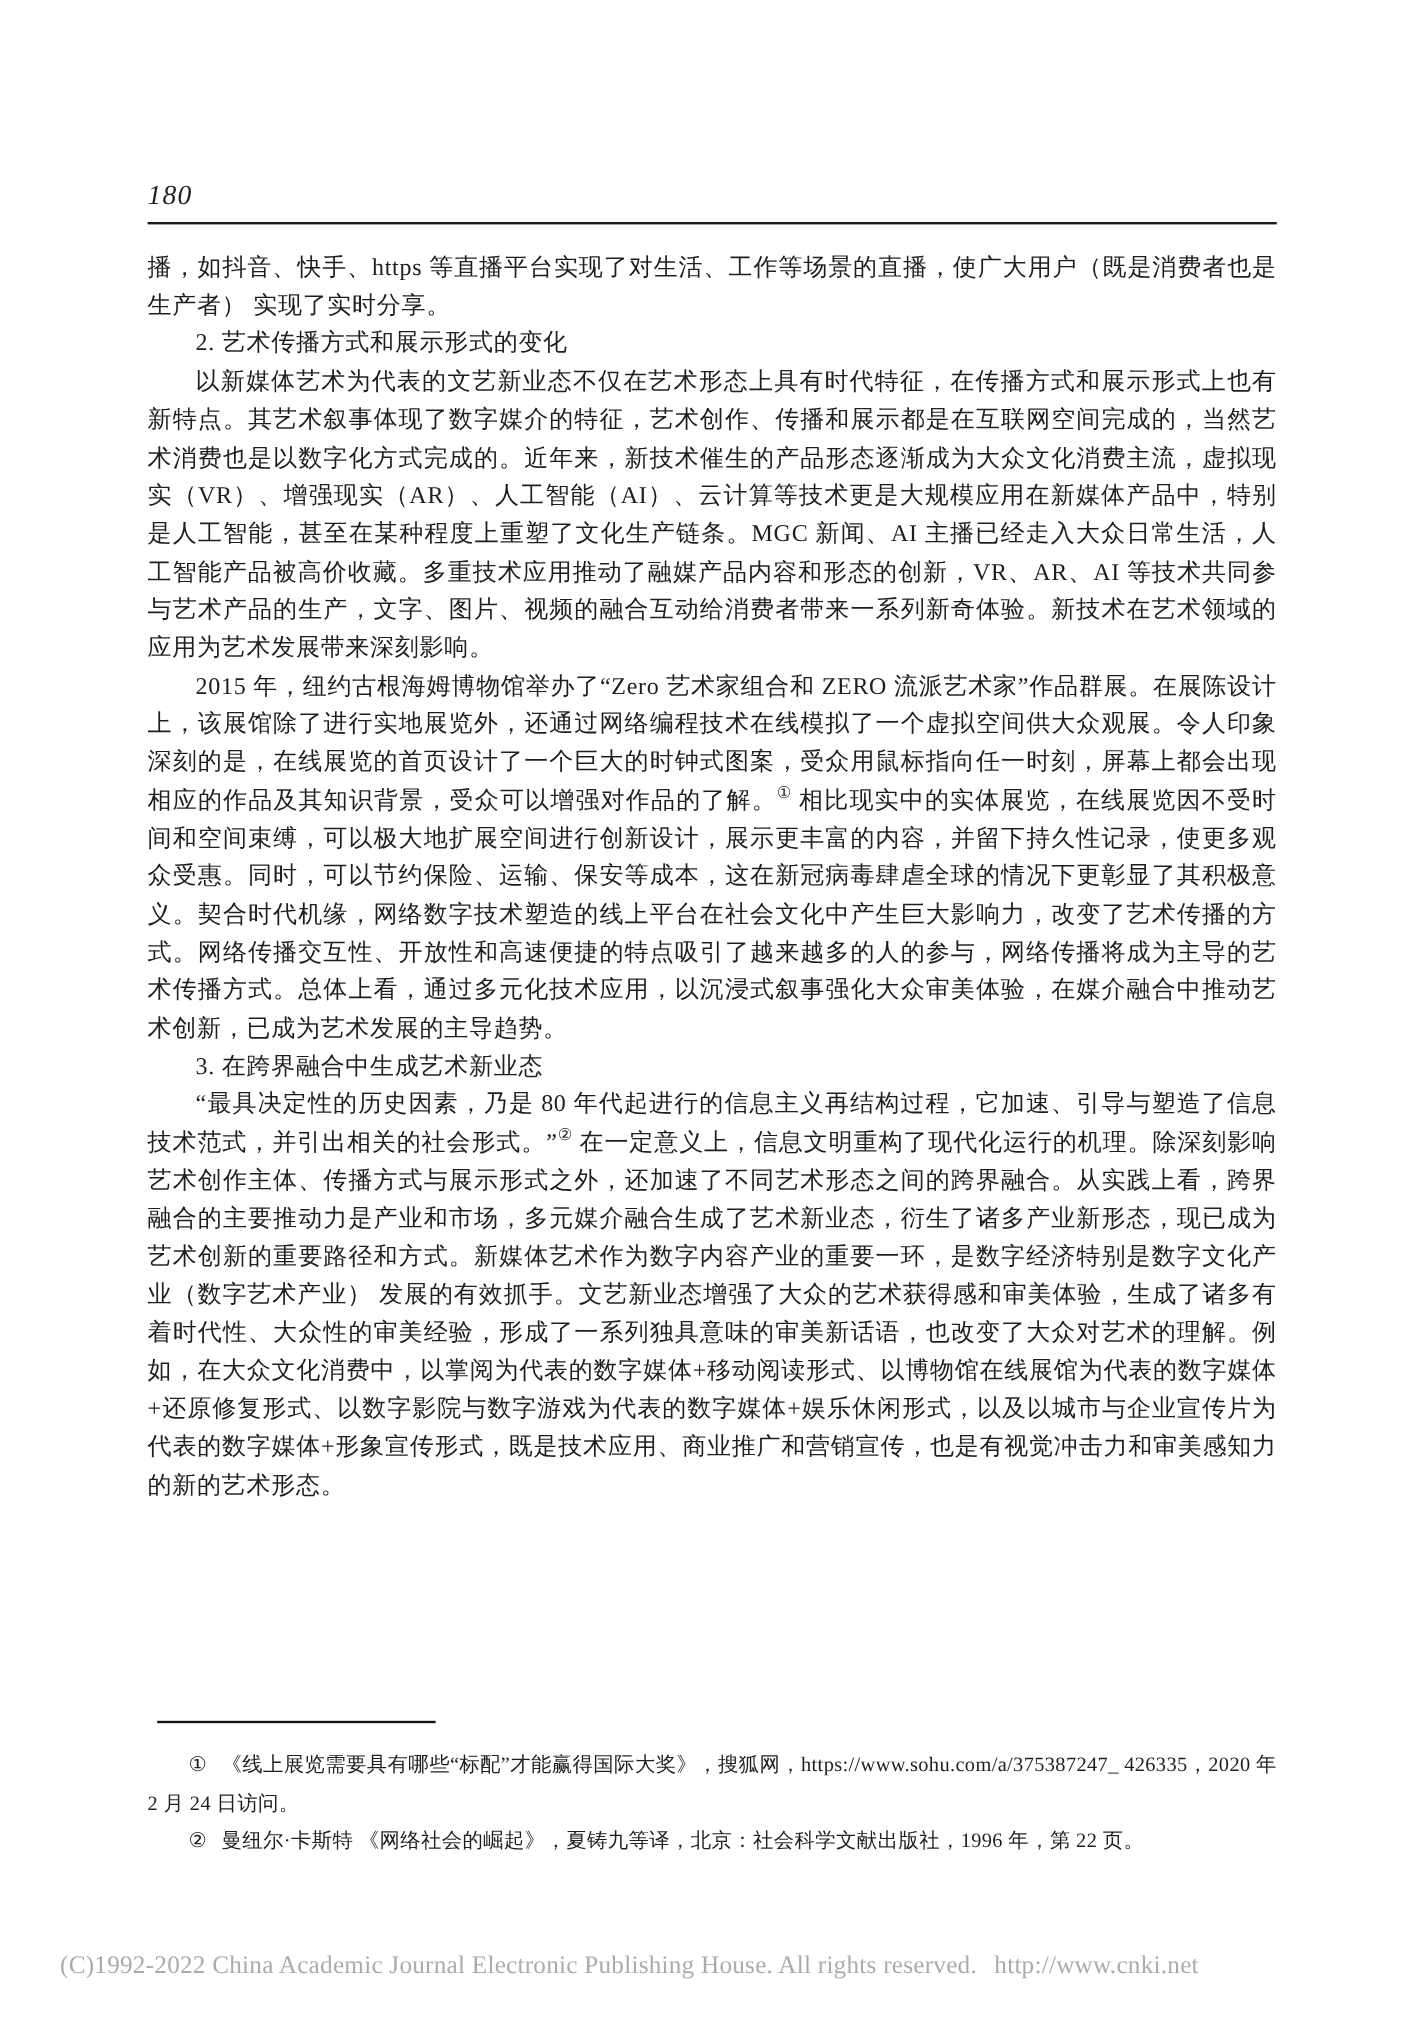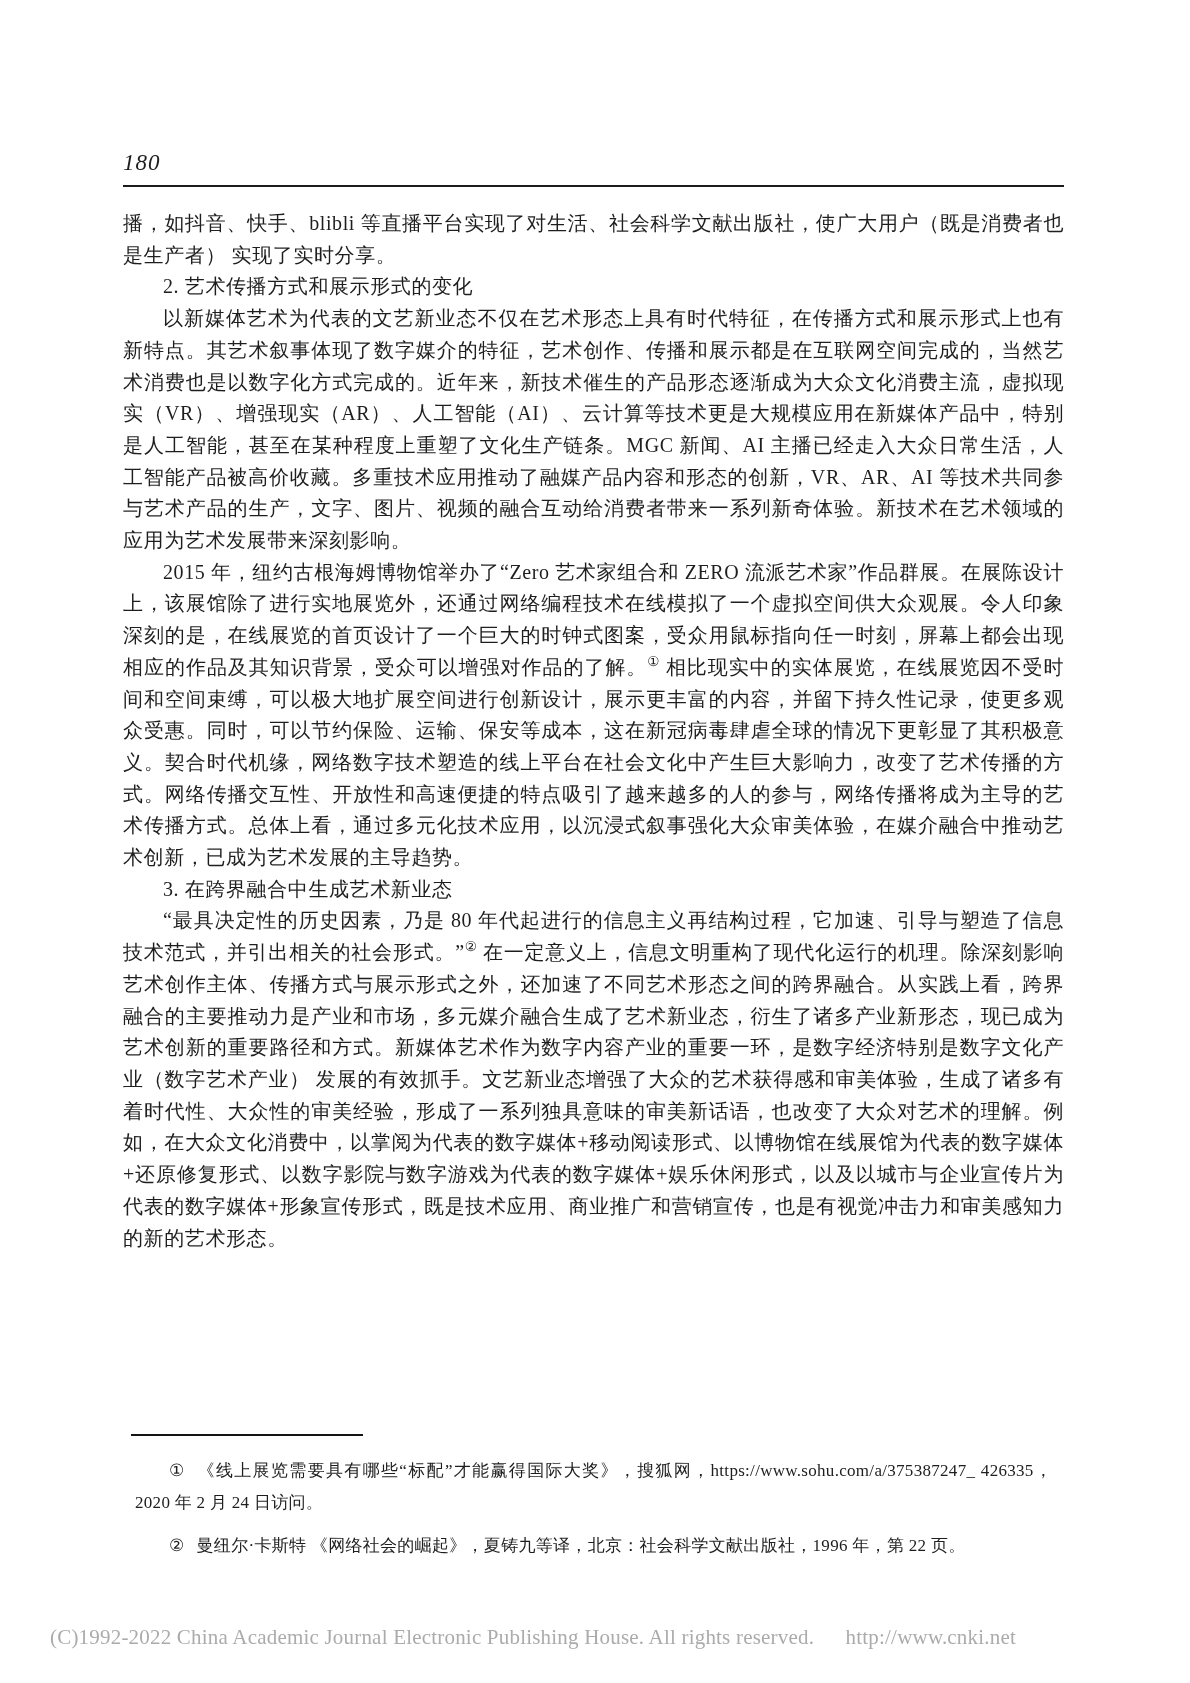--- a/index.html
+++ b/index.html
@@ -61,50 +61,50 @@
     position: absolute;
     left: 123px; top: 1434px;
     width: 941px;
   }
   .footnote-divider {
     width: 232px;
     border-top: 2px solid #141414;
     margin: 0 0 19px 8px;
   }
   .footnote {
-    margin: 12px;
+    margin: 0;
     font-size: 17px;
     line-height: 31.5px;
     text-indent: 2em;
     text-align: justify;
     letter-spacing: 0.3px;
   }
   .fn-marker { margin-right: 12px; }
 
   
   .watermark {
     position: absolute;
     left: 50px; top: 1625px;
     font-size: 21px;
     color: #ababab;
     white-space: nowrap;
     letter-spacing: 0.2px;
   }
-  .watermark .wm-url { margin-left: 26px; }
+  .watermark .wm-url { margin-left: 9px; }
 </style>
 </head>
 <body>
 
 <header class="page-header">
   <span class="page-number">180</span>
 </header>
 
 <main class="article-body">
   <div id="body-paragraphs">
-      <p class="para continuation"><span>播，如抖音、快手、blibli 等直播平台实现了对生活、社会科学文献出版社，使广大用户（既是消费者也是生产者） 实现了实时分享。</span></p>
+      <p class="para continuation"><span>播，如抖音、快手、https 等直播平台实现了对生活、工作等场景的直播，使广大用户（既是消费者也是生产者） 实现了实时分享。</span></p>
       <p class="para heading"><span>2. 艺术传播方式和展示形式的变化</span></p>
       <p class="para body"><span>以新媒体艺术为代表的文艺新业态不仅在艺术形态上具有时代特征，在传播方式和展示形式上也有新特点。其艺术叙事体现了数字媒介的特征，艺术创作、传播和展示都是在互联网空间完成的，当然艺术消费也是以数字化方式完成的。近年来，新技术催生的产品形态逐渐成为大众文化消费主流，虚拟现实（VR）、增强现实（AR）、人工智能（AI）、云计算等技术更是大规模应用在新媒体产品中，特别是人工智能，甚至在某种程度上重塑了文化生产链条。MGC 新闻、AI 主播已经走入大众日常生活，人工智能产品被高价收藏。多重技术应用推动了融媒产品内容和形态的创新，VR、AR、AI 等技术共同参与艺术产品的生产，文字、图片、视频的融合互动给消费者带来一系列新奇体验。新技术在艺术领域的应用为艺术发展带来深刻影响。</span></p>
       <p class="para body"><span>2015 年，纽约古根海姆博物馆举办了“Zero 艺术家组合和 ZERO 流派艺术家”作品群展。在展陈设计上，该展馆除了进行实地展览外，还通过网络编程技术在线模拟了一个虚拟空间供大众观展。令人印象深刻的是，在线展览的首页设计了一个巨大的时钟式图案，受众用鼠标指向任一时刻，屏幕上都会出现相应的作品及其知识背景，受众可以增强对作品的了解。</span><sup class="fn-ref">①</sup><span> 相比现实中的实体展览，在线展览因不受时间和空间束缚，可以极大地扩展空间进行创新设计，展示更丰富的内容，并留下持久性记录，使更多观众受惠。同时，可以节约保险、运输、保安等成本，这在新冠病毒肆虐全球的情况下更彰显了其积极意义。契合时代机缘，网络数字技术塑造的线上平台在社会文化中产生巨大影响力，改变了艺术传播的方式。网络传播交互性、开放性和高速便捷的特点吸引了越来越多的人的参与，网络传播将成为主导的艺术传播方式。总体上看，通过多元化技术应用，以沉浸式叙事强化大众审美体验，在媒介融合中推动艺术创新，已成为艺术发展的主导趋势。</span></p>
       <p class="para heading"><span>3. 在跨界融合中生成艺术新业态</span></p>
       <p class="para body"><span>“最具决定性的历史因素，乃是 80 年代起进行的信息主义再结构过程，它加速、引导与塑造了信息技术范式，并引出相关的社会形式。”</span><sup class="fn-ref">②</sup><span> 在一定意义上，信息文明重构了现代化运行的机理。除深刻影响艺术创作主体、传播方式与展示形式之外，还加速了不同艺术形态之间的跨界融合。从实践上看，跨界融合的主要推动力是产业和市场，多元媒介融合生成了艺术新业态，衍生了诸多产业新形态，现已成为艺术创新的重要路径和方式。新媒体艺术作为数字内容产业的重要一环，是数字经济特别是数字文化产业（数字艺术产业） 发展的有效抓手。文艺新业态增强了大众的艺术获得感和审美体验，生成了诸多有着时代性、大众性的审美经验，形成了一系列独具意味的审美新话语，也改变了大众对艺术的理解。例如，在大众文化消费中，以掌阅为代表的数字媒体+移动阅读形式、以博物馆在线展馆为代表的数字媒体+还原修复形式、以数字影院与数字游戏为代表的数字媒体+娱乐休闲形式，以及以城市与企业宣传片为代表的数字媒体+形象宣传形式，既是技术应用、商业推广和营销宣传，也是有视觉冲击力和审美感知力的新的艺术形态。</span></p>
     </div>
 </main>
 
 <footer class="footnotes">
   <div class="footnote-divider"></div>

